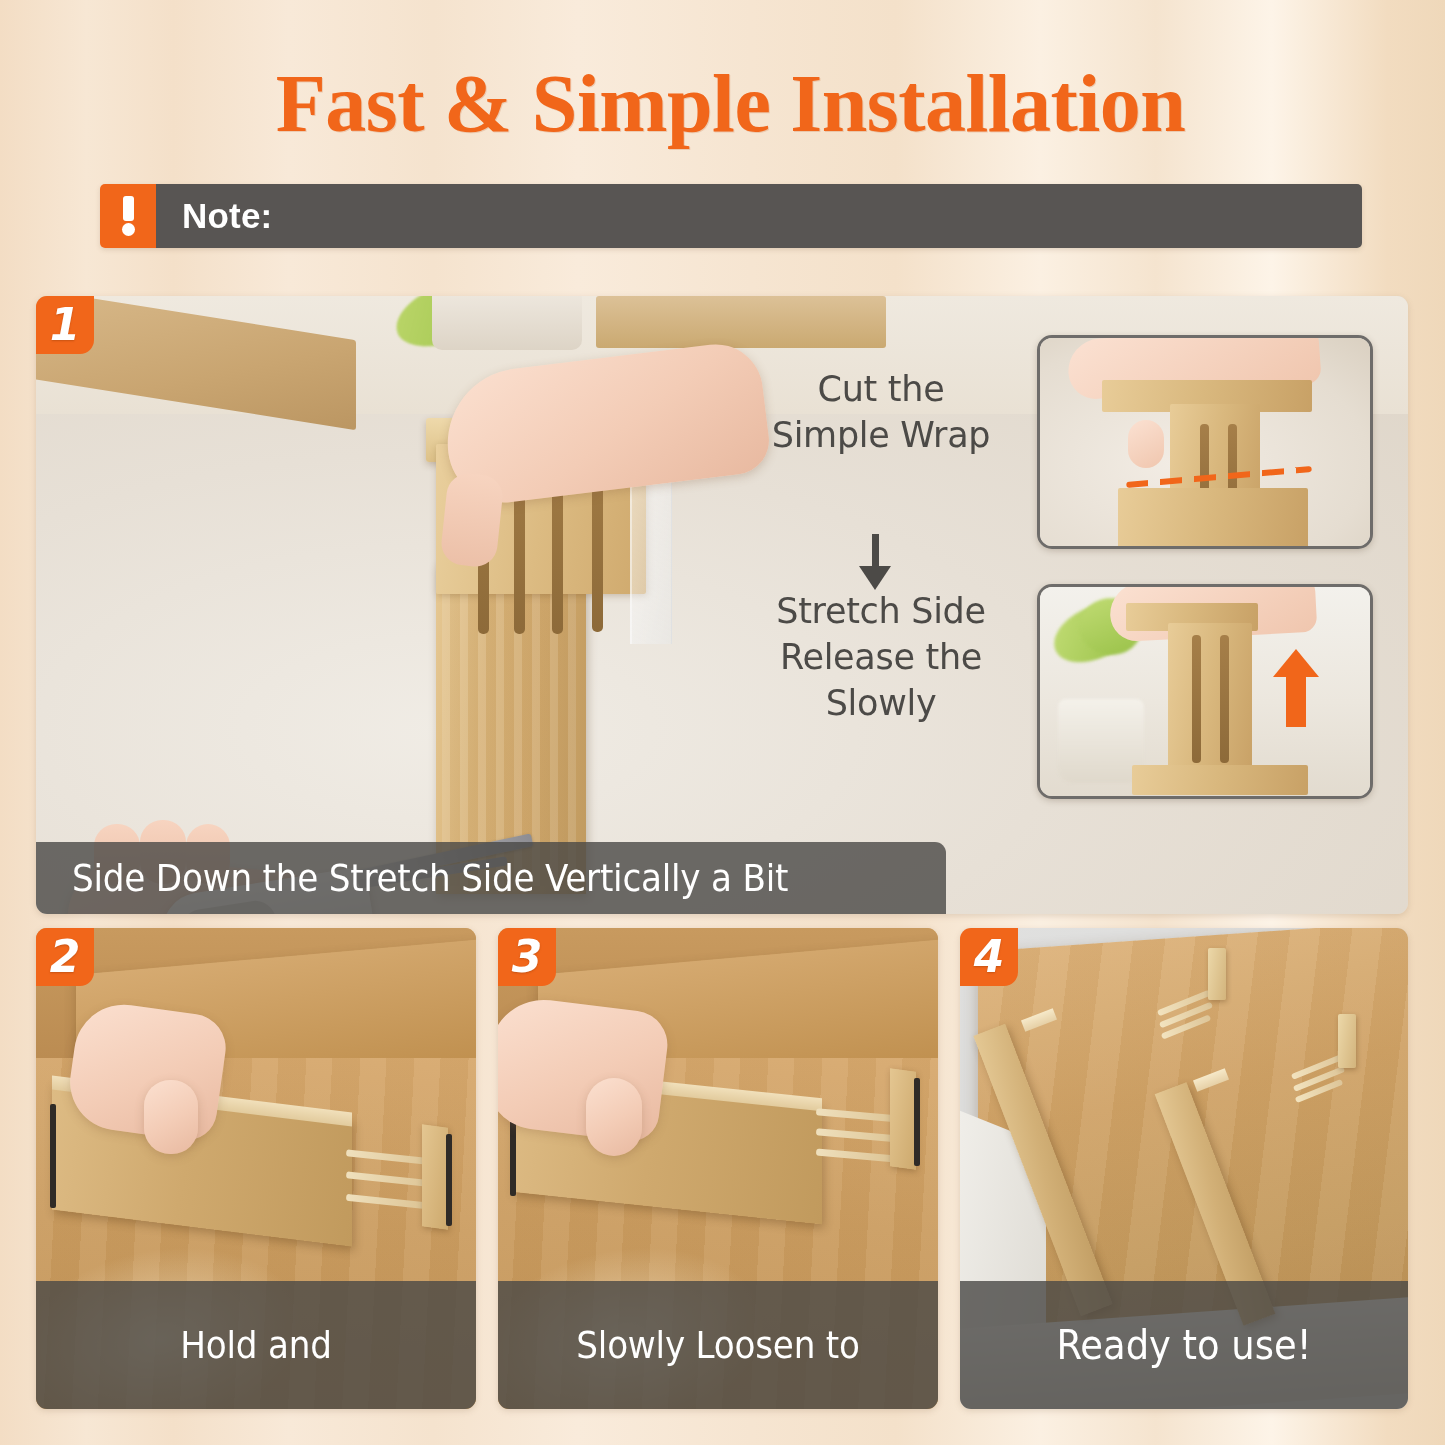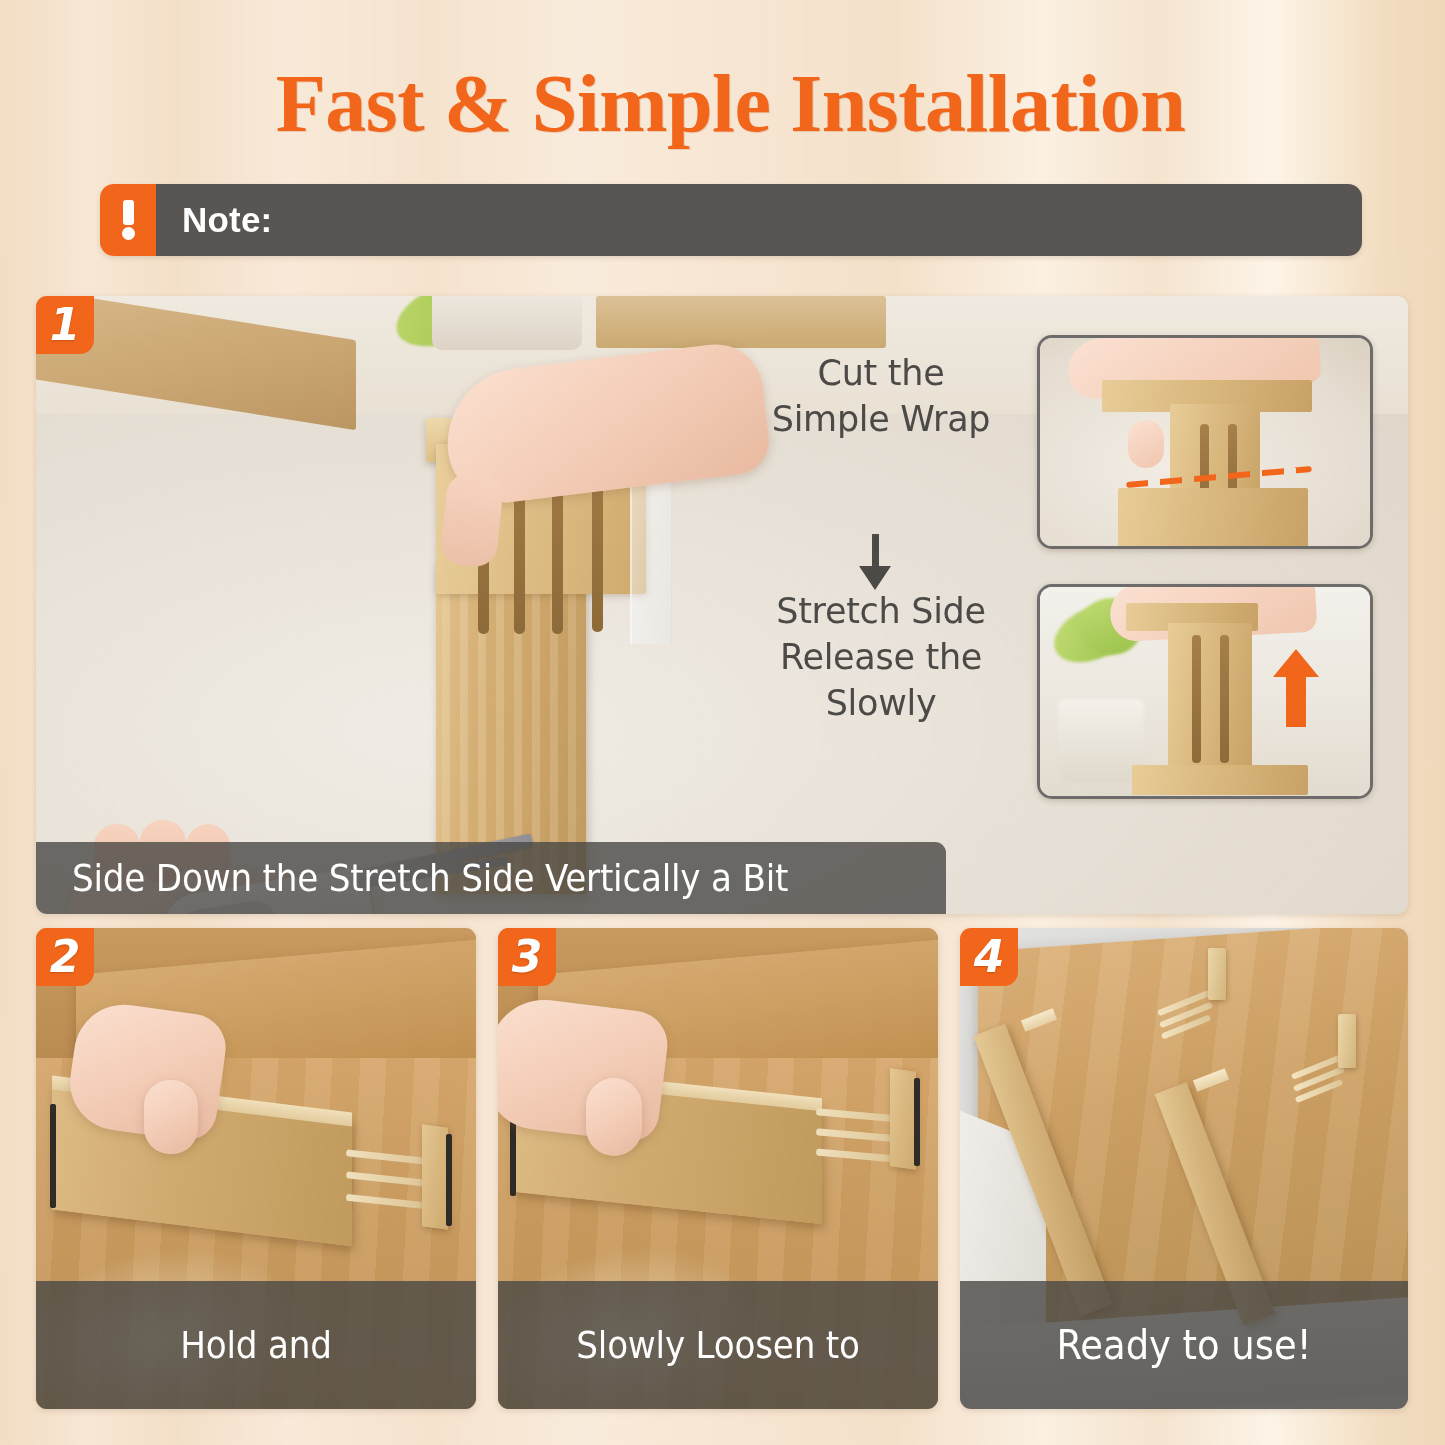--- a/index.html
+++ b/index.html
@@ -37,24 +37,24 @@
     letter-spacing: -0.5px;
     color: #f1661a;
     text-shadow: 1px 1px 0 rgba(190,70,10,.18);
   }
 
   .note-bar {
     position: absolute;
     left: 100px;
     top: 184px;
     width: 1262px;
-    height: 72px;
+    height: 64px;
     display: flex;
     align-items: stretch;
-    border-radius: 14px;
+    border-radius: 5px;
     overflow: hidden;
     box-shadow: 0 2px 5px rgba(120,90,60,.18);
   }
   .note-badge {
     width: 56px;
     background: #f1661a;
     display: flex;
     align-items: center;
     justify-content: center;
     flex: 0 0 56px;
@@ -299,21 +299,21 @@
     position:absolute;
     background: linear-gradient(130deg,#c3dd76,#97c046);
     border-radius: 60% 40% 55% 45%;
     filter: blur(1.6px);
   }
 
   
   .annot {
     position: absolute;
     left: 700px;
-    top: 54px;
+    top: 70px;
     width: 290px;
     text-align: center;
     color: #4c4a47;
     font-size: 35px;
     line-height: 46px;
     font-family: "DejaVu Sans", sans-serif;
     letter-spacing: -0.3px;
     z-index: 5;
   }
   .annot-2 { top: 292px; }

